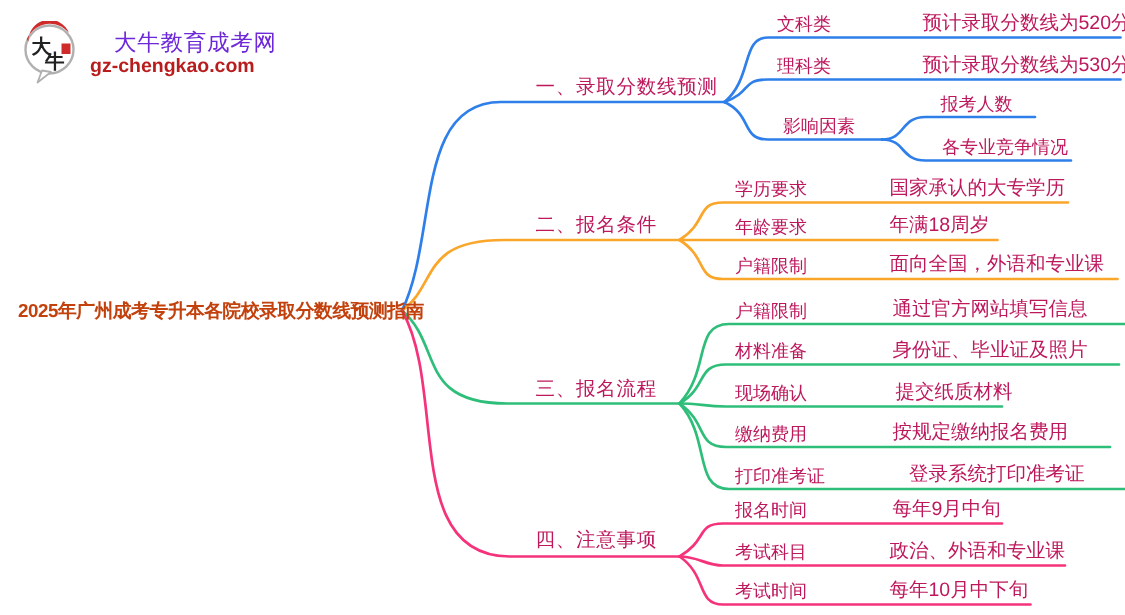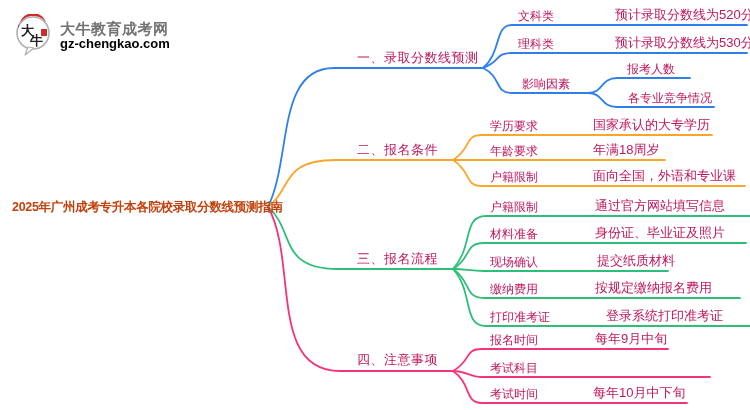--- a/index.html
+++ b/index.html
@@ -11,22 +11,22 @@
   .node{position:absolute;font-size:12px;line-height:14px;white-space:nowrap;color:#be185d;}
   .val{font-size:13px;}
   .branch-label{font-size:13px;letter-spacing:.5px;}
   .central{
     position:absolute;left:12px;top:199px;font-size:12.5px;font-weight:600;
     letter-spacing:-0.3px;color:#c2410c;white-space:nowrap;
   }
   .logo{position:absolute;left:14px;top:14px;display:flex;align-items:center;cursor:pointer;}
   .logo-mark{width:42px;height:42px;}
   .logo-txt{margin-left:4px;}
-  .logo-title{font-size:15px;font-weight:700;color:#737373;letter-spacing:.5px;line-height:17px;}
-  .logo-domain{font-size:13px;font-weight:700;color:#000000;line-height:14px;}
+  .logo-title{font-size:15px;font-weight:400;color:#6d28d9;letter-spacing:.5px;line-height:17px;margin-left:16px;}
+  .logo-domain{font-size:13px;font-weight:700;color:#b91c1c;line-height:14px;}
 </style>
 </head>
 <body>
 
 <div class="canvas">
 
   <svg class="links" width="750" height="410" viewBox="0 0 750 410">
     <g fill="none" stroke-width="1.8" stroke-linecap="round">
 
       <g stroke="#2e7fe9">
@@ -106,16 +106,17 @@
   <div class="node val" style="left:597px;top:254px">提交纸质材料</div>
   <div class="node" style="left:490px;top:282px">缴纳费用</div>
   <div class="node val" style="left:595px;top:281px">按规定缴纳报名费用</div>
   <div class="node" style="left:490px;top:310px">打印准考证</div>
   <div class="node val" style="left:606px;top:309px">登录系统打印准考证</div>
 
   <div class="node branch-label" style="left:357px;top:353px">四、注意事项</div>
   <div class="node" style="left:490px;top:333px">报名时间</div>
   <div class="node val" style="left:595px;top:332px">每年9月中旬</div>
   <div class="node" style="left:490px;top:361px">考试科目</div>
+  <div class="node val" style="left:593px;top:360px">政治、外语和专业课</div>
   <div class="node" style="left:490px;top:387px">考试时间</div>
   <div class="node val" style="left:593px;top:386px">每年10月中下旬</div>
 
 </div>
 
 </body></html>

